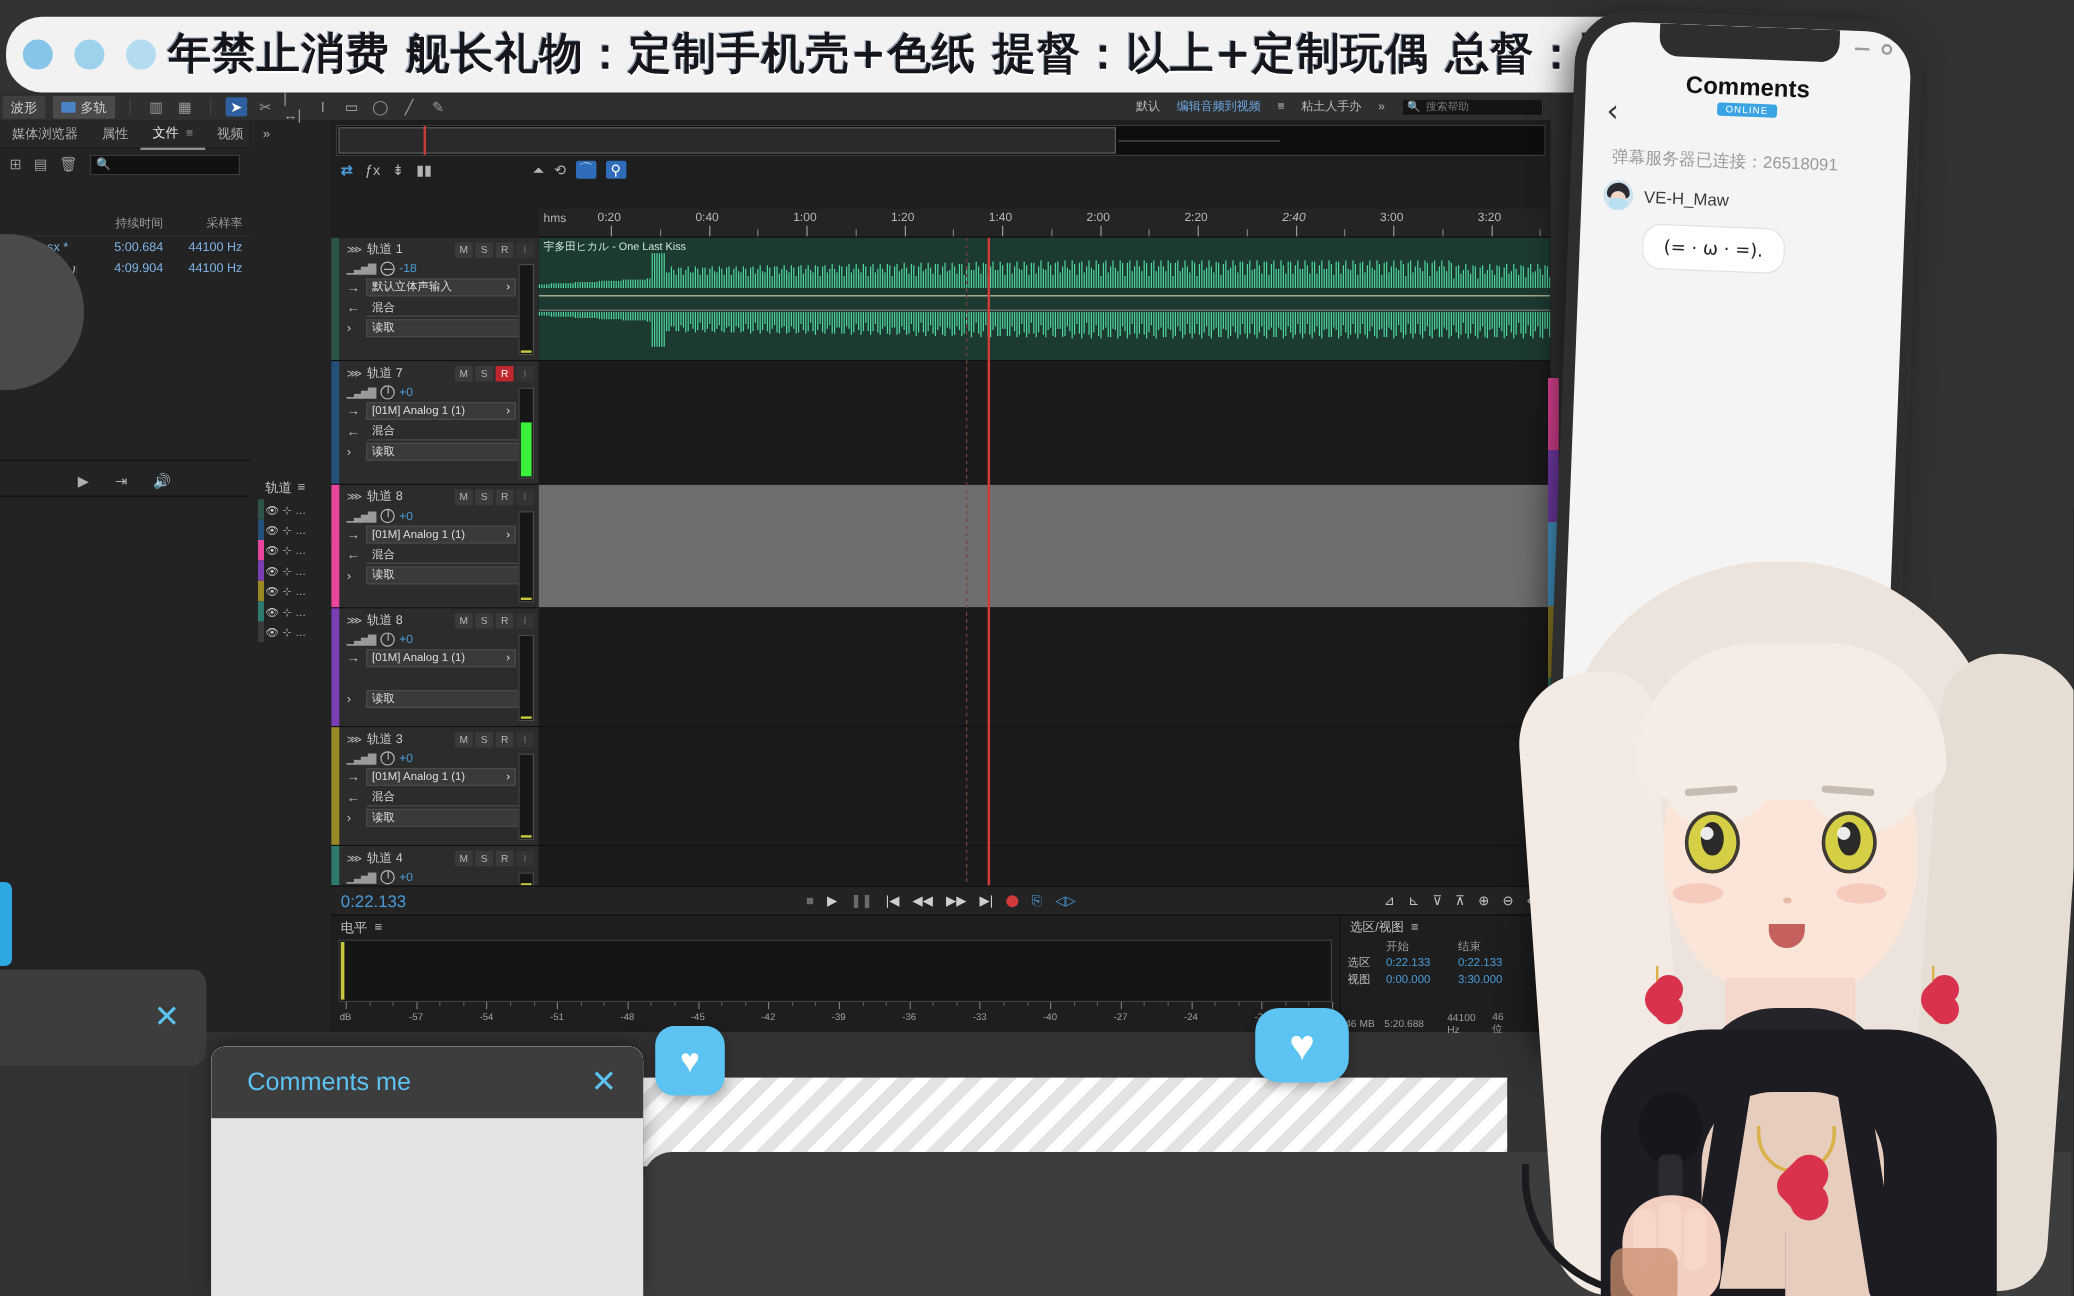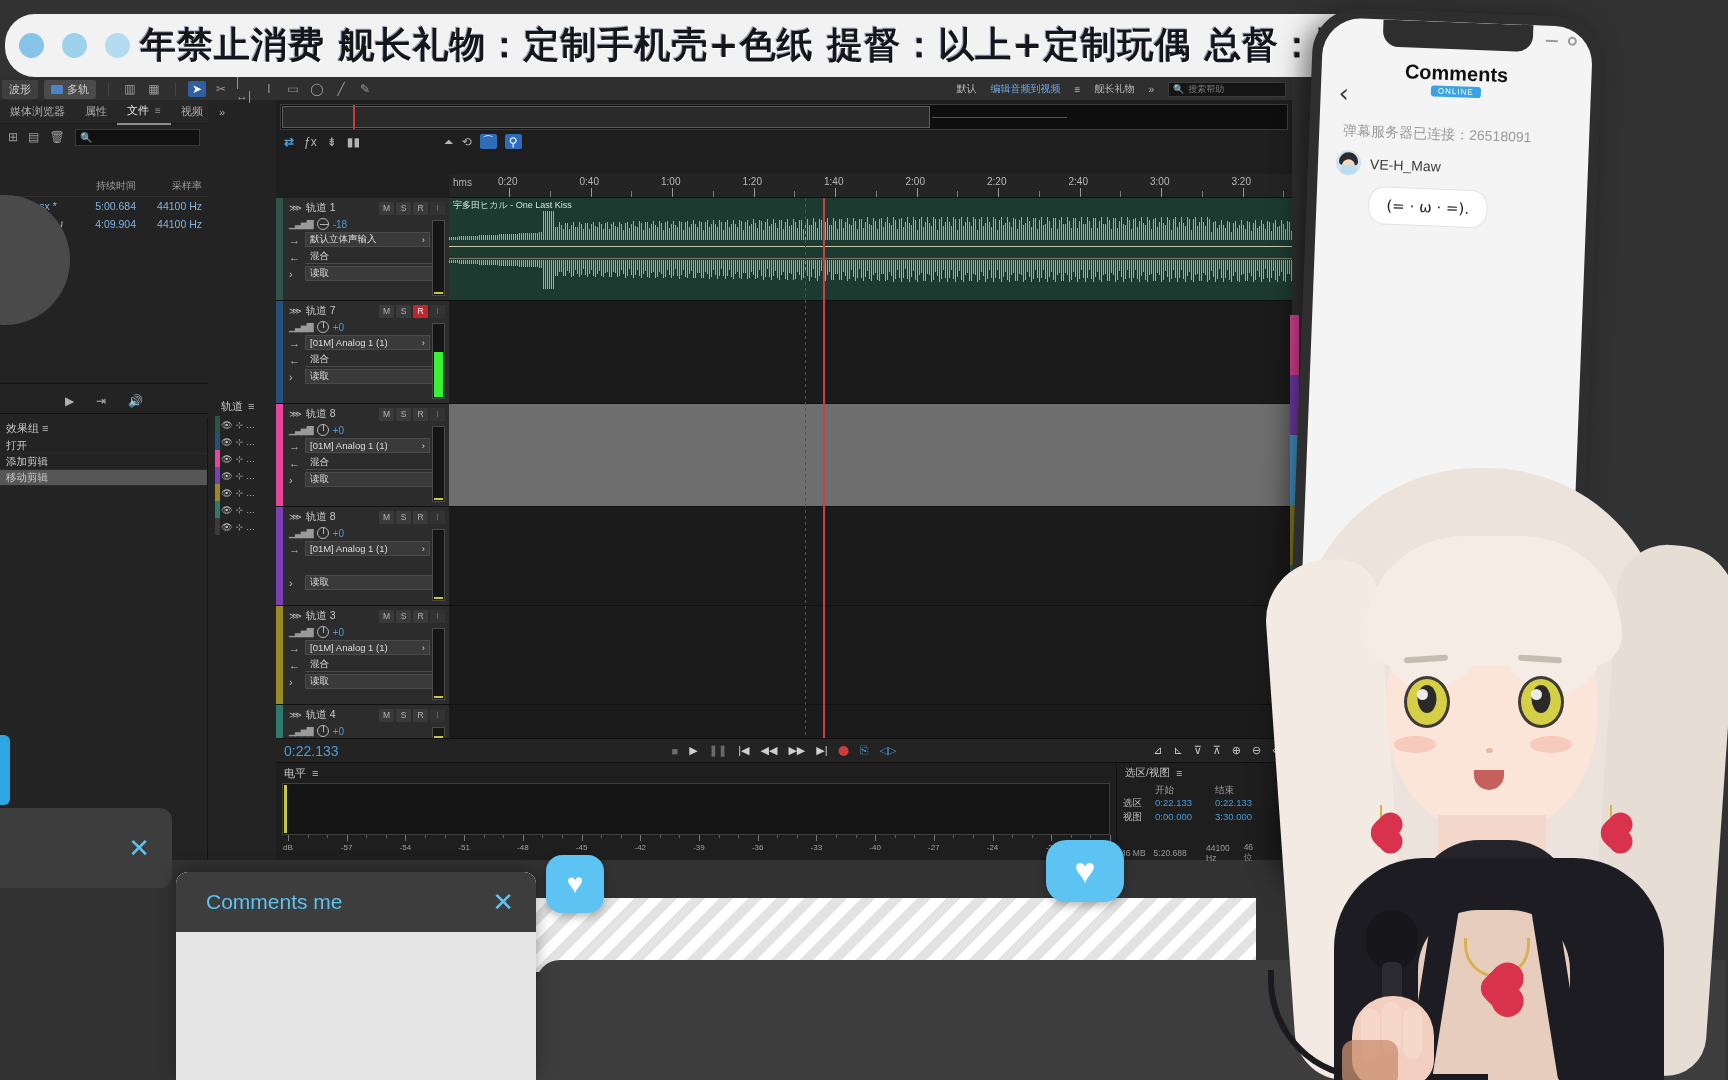--- a/index.html
+++ b/index.html
@@ -395,21 +395,21 @@
         <span class="ts-icon">I</span>
         <span class="ts-icon">▭</span>
         <span class="ts-icon">◯</span>
         <span class="ts-icon">╱</span>
         <span class="ts-icon">✎</span>
       </div>
       <div class="ts-right">
         <span>默认</span>
         <span class="blue">编辑音频到视频</span>
         <span>≡</span>
-        <span>舰长礼物</span>
+        <span>粘土人手办</span>
         <span>»</span>
         <span class="ts-search">
           <span>🔍</span>
           <span>搜索帮助</span>
         </span>
       </div>
     </div>
 
     <div class="panel-left">
       <div class="tabbar">
@@ -450,30 +450,20 @@
           <span class="c-sr">44100 Hz</span>
         </div>
       </div>
 
       <div class="lp-foot">
         <span>▶</span>
         <span>⇥</span>
         <span>🔊</span>
       </div>
 
-      <div class="lp2">
-        <div class="lp2-a">
-          <div class="lp2-hdr">
-            <span>效果组 ≡</span>
-          </div>
-          <div class="menu-item">打开</div>
-          <div class="menu-item">添加剪辑</div>
-          <div class="menu-item hl">移动剪辑</div>
-        </div>
-      </div>
     </div>
 
     <div class="tl-panel">
       <div class="lp2-hdr">
         <span>轨道</span>
         <span>≡</span>
       </div>
       <div id="tl-rows">
           <div class="tl-row">
             <span class="swatch" style="background:#2e5348"></span>
@@ -558,21 +548,21 @@
             <span class="tick" style="left: 345.25px;"></span>
             <span class="tk" style="left: 375px;">1:40</span>
             <span class="tickm" style="left: 386px;"></span>
             <span class="tick" style="left: 426.75px;"></span>
             <span class="tk" style="left: 456.5px;">2:00</span>
             <span class="tickm" style="left: 467.5px;"></span>
             <span class="tick" style="left: 508.25px;"></span>
             <span class="tk" style="left: 538px;">2:20</span>
             <span class="tickm" style="left: 549px;"></span>
             <span class="tick" style="left: 589.75px;"></span>
-            <span class="tk" style="left: 619.5px;">2:40</span>
+            <span class="tk" style="left: 619.5px; font-style: italic;">2:40</span>
             <span class="tickm" style="left: 630.5px;"></span>
             <span class="tick" style="left: 671.25px;"></span>
             <span class="tk" style="left: 701px;">3:00</span>
             <span class="tickm" style="left: 712px;"></span>
             <span class="tick" style="left: 752.75px;"></span>
             <span class="tk" style="left: 782.5px;">3:20</span>
             <span class="tickm" style="left: 793.5px;"></span>
             <span class="tick" style="left: 834.25px;"></span>
           </div>
       </div>

